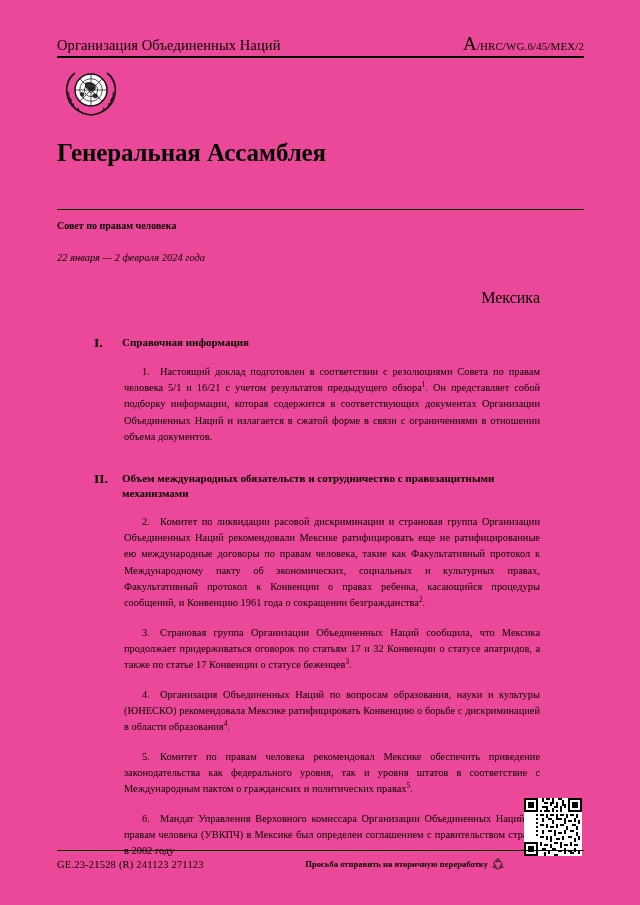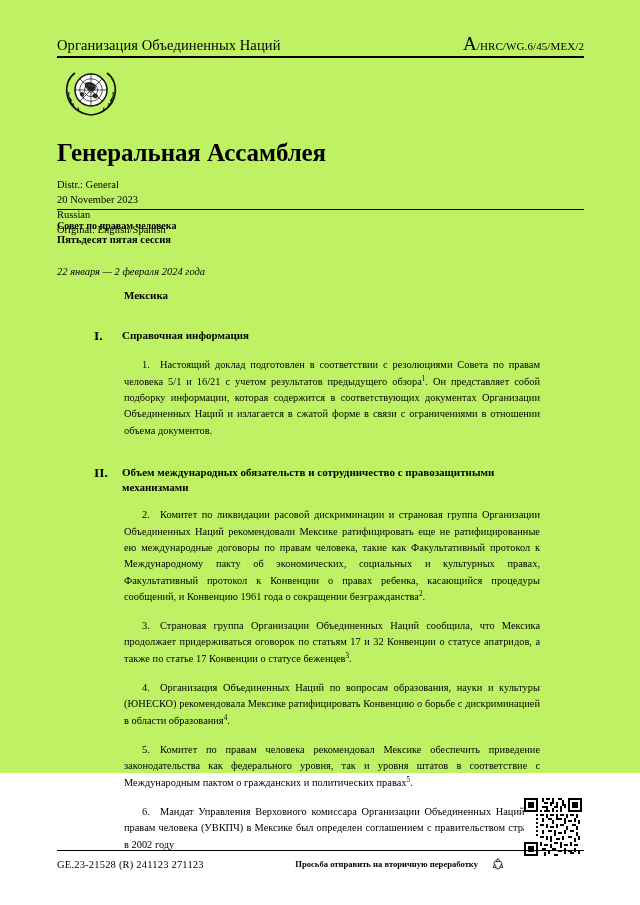--- a/index.html
+++ b/index.html
@@ -12,22 +12,22 @@
     height: 905px;
     font-family: "Liberation Serif", "DejaVu Serif", serif;
     color: #000000;
     position: relative;
     overflow: hidden;
   }
   .page {
     position: absolute;
     left: 0; top: 0;
     width: 640px;
-    height: 773px;
-    background: #bef264;
+    height: 905px;
+    background: #ec4899;
   }
 
   
   .header {
     position: absolute;
     left: 57px;
     top: 30px;
     width: 527px;
   }
   .hdr-row1 {
@@ -119,23 +119,24 @@
   }
 
   
   .body-area {
     position: absolute;
     left: 124px;
     top: 288px;
     width: 416px;
   }
   .country {
-    font-size: 11px;
-    font-weight: bold;
+    font-size: 16px;
+    font-weight: normal;
     line-height: 1.3;
+    text-align: right;
   }
   .subtitle {
     font-size: 11.5px;
     font-weight: bold;
     line-height: 1.46;
     margin-top: 24px;
     width: 400px;
   }
   .section {
     margin-top: 26px;
@@ -189,21 +190,21 @@
     align-items: center;
     justify-content: space-between;
   }
   .ge-code {
     font-size: 10.5px;
     letter-spacing: 0.2px;
   }
   .recycle {
     display: flex;
     align-items: center;
-    gap: 12px;
+    gap: 2px;
     font-size: 8.6px;
     font-weight: bold;
     padding-right: 78px;
   }
   .qr {
     position: absolute;
     left: 524px;
     top: 798px;
     width: 58px;
     height: 58px;
@@ -248,34 +249,27 @@
             <line x1="16.7" y1="10.7" x2="39.3" y2="33.3" stroke-width="0.7"></line>
             <line x1="39.3" y1="10.7" x2="16.7" y2="33.3" stroke-width="0.7"></line>
 
             <path d="M22 15 C25 13 30 14 32 17 C34 20 32 23 29 23 C26 23 24 21 22 19 Z" fill="#111" stroke="none" opacity="0.85"></path>
             <path d="M30 26 C32 25 35 26 35 28 C35 30 33 31 31 30 C29 29 29 27 30 26 Z" fill="#111" stroke="none" opacity="0.85"></path>
             <path d="M19 24 C21 24 22 26 21 28 C20 29 18 29 17 27 C16.5 25.5 17.5 24 19 24 Z" fill="#111" stroke="none" opacity="0.85"></path>
           </g>
         </svg>
       </div>
       <div class="ga-title">Генеральная Ассамблея</div>
-      <div class="distr">
-        <div>Distr.: General</div>
-        <div>20 November 2023</div>
-        <div>Russian</div>
-        <div>Original: English/Spanish</div>
-      </div>
     </div>
   </div>
 
   <div class="rule-mid"></div>
 
   <div class="council">
     <div class="council-l1">Совет по правам человека</div>
-    <div class="council-l3">Пятьдесят пятая сессия</div>
     <div class="council-l4">22 января — 2 февраля 2024 года</div>
   </div>
 
   <div class="body-area">
     <div class="country">Мексика</div>
 
     <div class="section">
       <div class="section-num">I.</div>
       <div class="section-title">Справочная информация</div>
     </div>

